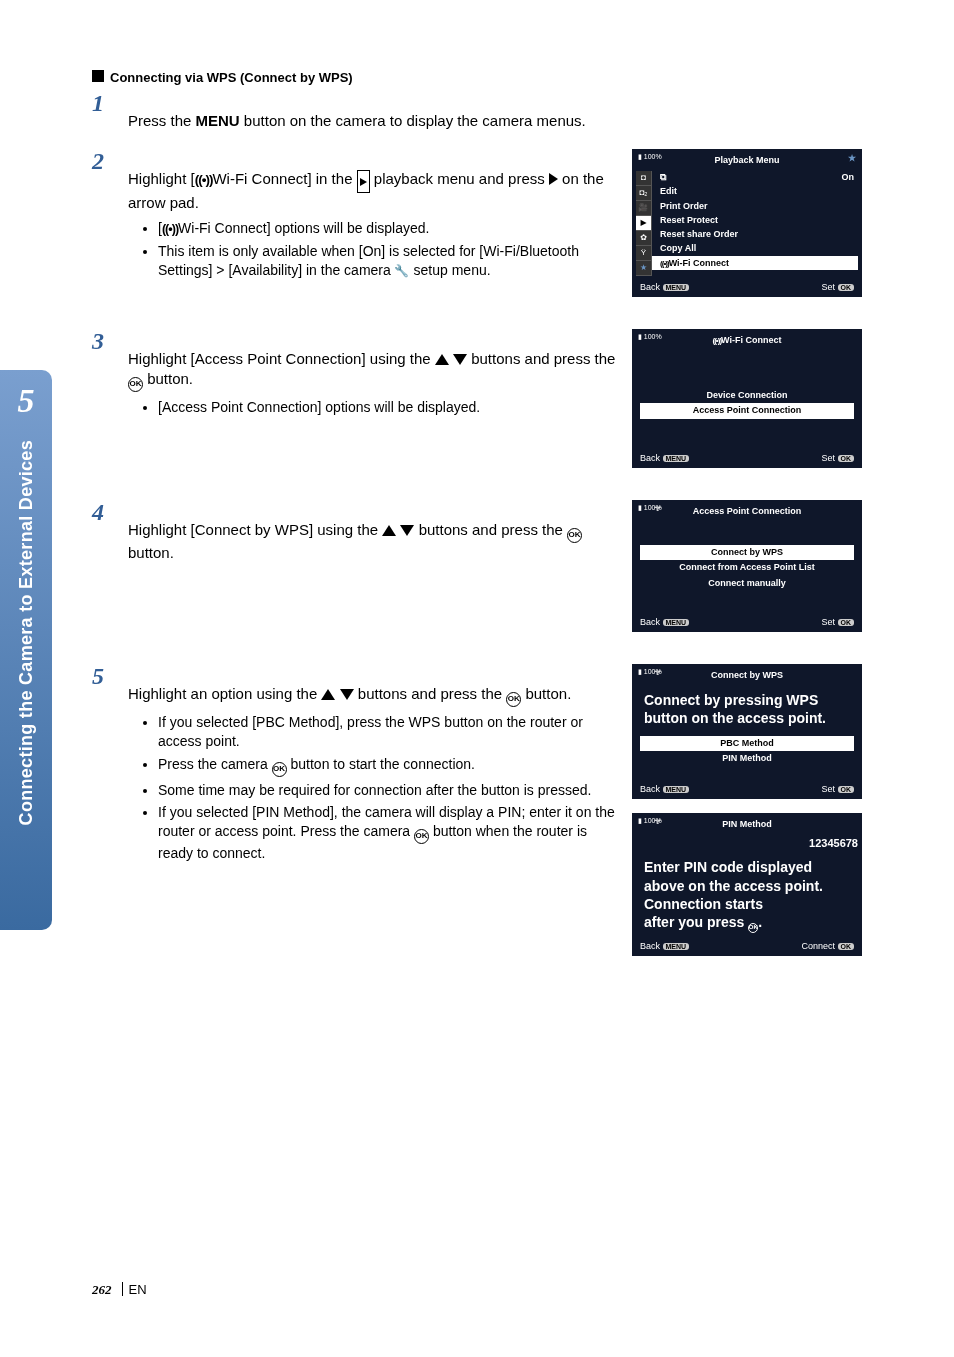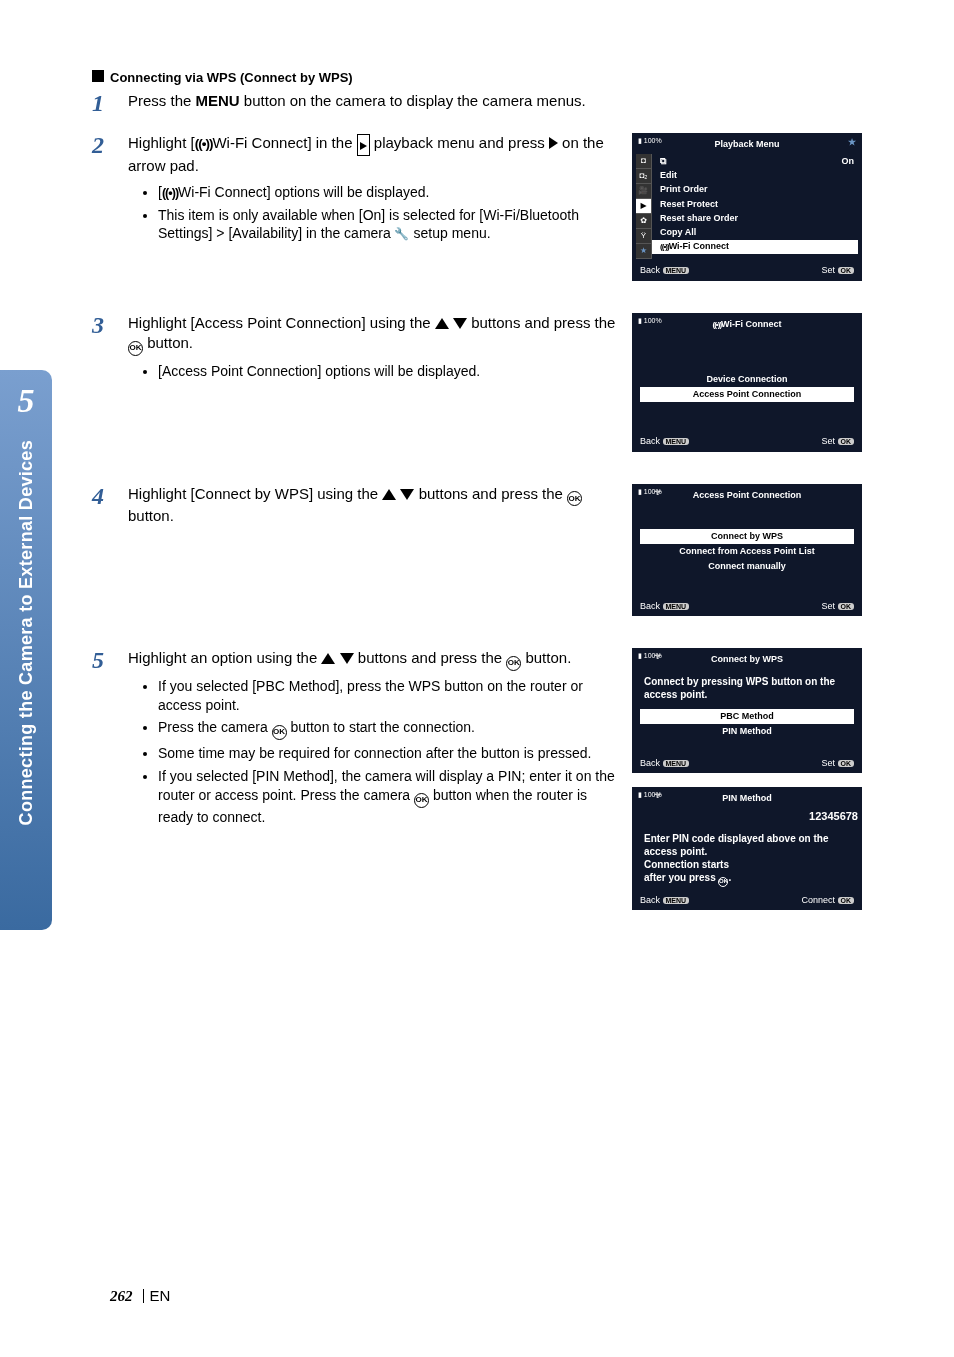--- a/index.html
+++ b/index.html
@@ -12,21 +12,21 @@
   .page { position:absolute; left:92px; top:70px; width:770px; }
 
   .section-head { font-weight:bold; font-size:13px; margin-bottom:6px; }
   .section-head .square { display:inline-block; width:12px; height:12px; background:#000; margin-right:6px; vertical-align:baseline; }
   .intro { margin-bottom:14px; }
 
   .step { display:flex; align-items:flex-start; margin-bottom:18px; }
   .step-num { font-family:Georgia,"Times New Roman",serif; font-style:italic; font-weight:bold; font-size:24px; color:#325e96; width:36px; flex-shrink:0; line-height:1; }
   .step-body { flex:1; }
   .step-text-row { display:flex; align-items:flex-start; }
-  .step-text { flex:1; line-height:1.35; }
+  .step-text { flex:1; line-height:1.35;margin-top:20px; }
   .step-text .main-line { margin-bottom:6px; }
   .bullets { list-style:disc; padding-left:30px; font-size:14px; line-height:1.35; }
   .bullets li { margin-bottom:4px; }
 
   .screenshots { width:230px; margin-left:16px; flex-shrink:0; }
   .screen { background:#0f172a; color:#fff; font-size:9px; line-height:1.25; margin-bottom:14px; position:relative; padding:4px 4px 4px 4px; }
   .screen .top-title { text-align:center; font-weight:bold; padding:2px 0; }
   .screen .top-title .star { position:absolute; right:6px; top:4px; color:#6a95c4; }
   .screen .batt { position:absolute; left:6px; top:4px; font-size:7px; }
   .screen .batt2 { position:absolute; left:6px; top:4px; font-size:7px; }
@@ -40,24 +40,24 @@
   .menu-rows .row { display:flex; justify-content:space-between; padding:1.5px 4px 1.5px 8px; font-weight:bold; }
   .menu-rows .row.hl { background:#fff; color:#000; }
 
   .screen .body-entries { padding:6px 4px 4px 4px; text-align:center; }
   .body-entries .entry { padding:2px 0; font-weight:bold; }
   .body-entries .entry.hl { background:#fff; color:#000; }
 
   .screen .footer { display:flex; justify-content:space-between; padding:2px 4px 0 4px; margin-top:4px; }
   .footer .pill { background:#ccc; color:#000; border-radius:3px; font-size:7px; padding:0 3px; font-weight:bold; }
 
-  .screen .instr { font-weight:bold; font-size:10px; padding:2px 8px; line-height:1.3; }
+  .screen .instr { font-weight:bold; font-size:14px; padding:2px 8px; line-height:1.3; }
   .screen .pin-code { text-align:right; font-weight:bold; font-size:11px; padding:4px 0 6px; }
 
-  .page-footer { position:absolute; bottom:52px; left:92px; font-size:15px;margin-left:18px; }
+  .page-footer { position:absolute; bottom:59px; left:92px; font-size:13px; }
   .page-footer .pnum { font-weight:bold; font-style:italic; font-family:Georgia,"Times New Roman",serif; margin-right:4px; }
   .page-footer .sep { display:inline-block; border-left:1px solid #000; height:14px; margin:0 6px; vertical-align:-2px; }
 
   .ic { font-family:Arial,Helvetica,sans-serif; }
   .ic-wifi::before { content:"((\2022))"; font-weight:bold; font-size:0.9em; letter-spacing:-1px; }
   .ic-ok { display:inline-flex; align-items:center; justify-content:center; border:1px solid #000; border-radius:50%; width:15px; height:15px; font-size:8px; vertical-align:-2px; font-weight:bold; }
   .ic-ok::after { content:"OK"; }
   .ic-ok-w { border-color:#fff; width:10px; height:10px; font-size:6px; }
   .ic-ok-w::after { content:"OK"; }
   .ic-right-tri { display:inline-block; width:0; height:0; border-top:6px solid transparent; border-bottom:6px solid transparent; border-left:9px solid #000; vertical-align:-1px; }

